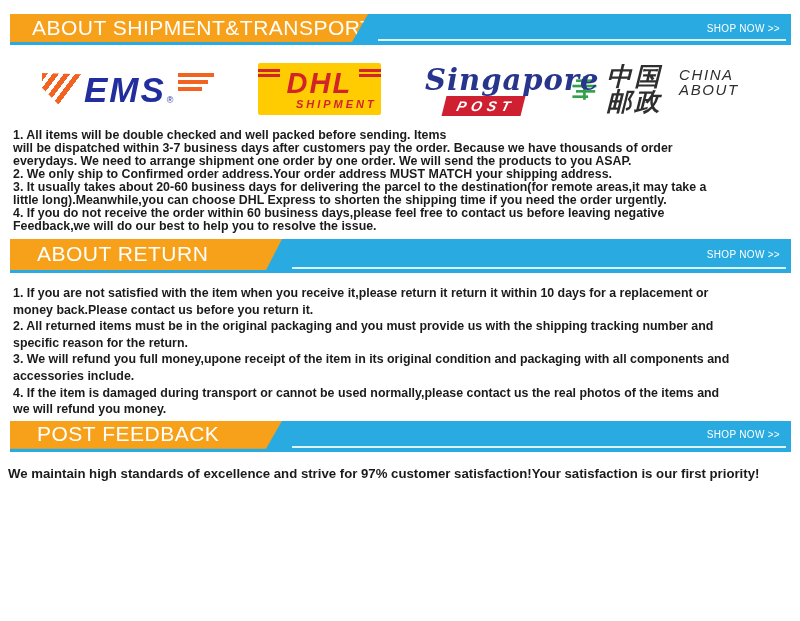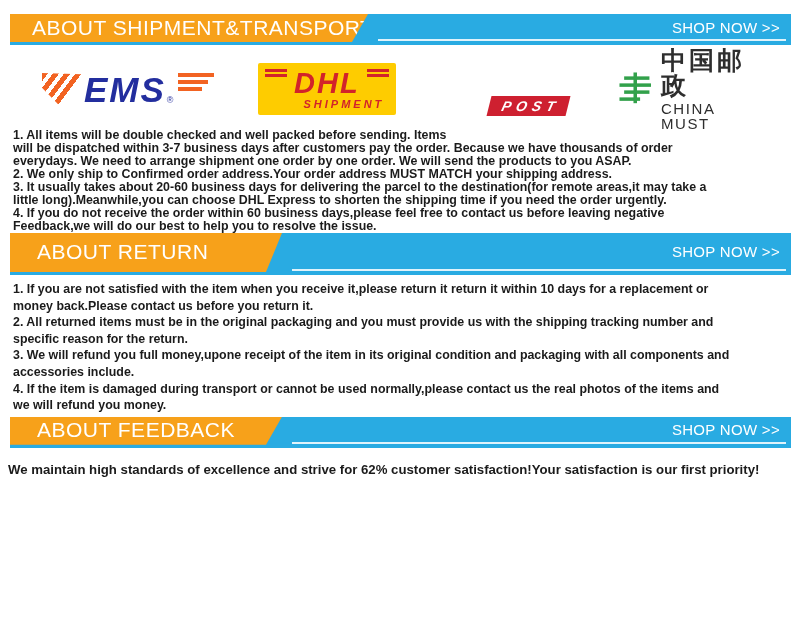--- a/index.html
+++ b/index.html
@@ -3,36 +3,36 @@
 <meta charset="utf-8">
 <style>
   html,body{margin:0;padding:0;}
   body{
     width:800px;height:621px;background:#ffffff;overflow:hidden;
     font-family:"Liberation Sans", sans-serif;color:#1b1b1b;
   }
   
   .banner{position:relative;margin:0 9px 0 10px;background:#29ABE2;}
   .banner.h1{height:31px;margin-top:14px;}
-  .banner.h2{height:42px;margin-top:0;}
+  .banner.h2{height:34px;margin-top:6px;}
   .banner.h3{height:31px;margin-top:3px;}
   .orange{
     position:absolute;left:0;top:0;bottom:3px;background:#F7A11A;
     display:flex;align-items:center;box-sizing:border-box;
     clip-path:polygon(0 0,100% 0,calc(100% - 16px) 100%,0 100%);
   }
   .orange.w-lg{width:358px;padding-left:22px;}
   .orange.w-sm{width:272px;padding-left:27px;}
   .banner-title{
     color:#fff;font-size:21px;letter-spacing:.5px;white-space:nowrap;
     font-weight:400;line-height:1;padding-bottom:2px;
   }
   .shop-now{
     position:absolute;right:11px;top:50%;transform:translateY(-62%);
-    color:#fff;font-size:15px;letter-spacing:.3px;text-decoration:none;cursor:pointer;
+    color:#fff;font-size:10px;letter-spacing:.3px;text-decoration:none;cursor:pointer;
     white-space:nowrap;
   }
   .rule{
     position:absolute;right:5px;bottom:4px;height:2px;
     background:rgba(255,255,255,.85);
   }
   .rule.l-lg{left:368px;}
   .rule.l-sm{left:282px;}
   
   .logos{
@@ -79,30 +79,30 @@
     color:#27358C;font-size:29px;line-height:1;position:absolute;top:6px;left:0;
     letter-spacing:1px;
   }
   .sing-badge{
     position:absolute;right:2px;bottom:2px;background:#CE2030;color:#fff;
     font-style:italic;font-weight:bold;font-size:14px;letter-spacing:5px;
     padding:3px 8px 3px 13px;transform:skewX(-14deg);line-height:1;
   }
   
   .cp{gap:9px;}
-  .cp-text{display:flex;flex-direction:column;line-height:1;}
+  .cp-text{display:flex;flex-direction:row;line-height:1;font-style:italic;}
   .cp-cn{font-size:25px;font-weight:bold;color:#2E2E2E;letter-spacing:3px;}
   .cp-en{font-size:15px;color:#2E2E2E;letter-spacing:1.6px;margin-top:3px;}
   
   .body-text{
     white-space:pre-line;font-weight:bold;color:#1b1b1b;
     padding:0 8px 0 13px;
   }
   .body-text.s1{font-size:12.4px;line-height:13px;margin-top:9px;}
-  .body-text.s2{font-size:12.4px;line-height:16.6px;margin-top:6px;}
+  .body-text.s2{font-size:12.4px;line-height:16.6px;margin-top:12px;}
   .feedback{padding:0 10px 0 8px;margin-top:13px;}
   .feedback p{
     margin:0 0 14px 0;font-weight:bold;font-size:13.2px;line-height:17px;
     color:#1b1b1b;
   }
 </style>
 </head>
 <body>
 
 <div class="banner h1">
@@ -134,36 +134,37 @@
       <span class="dhl-word">DHL</span>
       <span class="dhl-dash">
           <i></i>
           <i></i>
         </span>
     </div>
     <span class="dhl-sub">SHIPMENT</span>
   </div>
 
   <div class="singpost">
+    <span class="sing-script">Singapore</span>
     <span class="sing-badge">POST</span>
   </div>
 
   <div class="logo cp">
     <svg width="44" height="44" viewBox="0 0 48 48">
       <g stroke="#32A14B" stroke-width="4.5" fill="none" stroke-linecap="square">
         <path d="M26 5 V40"></path>
         <path d="M14 10 H42"></path>
         <path d="M8 19 H44"></path>
         <path d="M14 28 H42"></path>
         <path d="M8 37 H30"></path>
       </g>
     </svg>
     <div class="cp-text">
       <span class="cp-cn">中国邮政</span>
-      <span class="cp-en">CHINA MUST</span>
+      <span class="cp-en">CHINA ABOUT</span>
     </div>
   </div>
 </div>
 
 <div class="body-text s1">1. All items will be double checked and well packed before sending. Items
 will be dispatched within 3-7 business days after customers pay the order. Because we have thousands of order
 everydays. We need to arrange shipment one order by one order. We will send the products to you ASAP.
 2. We only ship to Confirmed order address.Your order address MUST MATCH your shipping address.
 3. It usually takes about 20-60 business days for delivering the parcel to the destination(for remote areas,it may take a
 little long).Meanwhile,you can choose DHL Express to shorten the shipping time if you need the order urgently.
@@ -182,21 +183,21 @@
 money back.Please contact us before you return it.
 2. All returned items must be in the original packaging and you must provide us with the shipping tracking number and
 specific reason for the return.
 3. We will refund you full money,upone receipt of the item in its original condition and packaging with all components and
 accessories include.
 4. If the item is damaged during transport or cannot be used normally,please contact us the real photos of the items and
 we will refund you money.</div>
 
 <div class="banner h3">
   <div class="orange w-sm">
-    <span class="banner-title">ABOUT FEEDBACK</span>
+    <span class="banner-title">POST FEEDBACK</span>
   </div>
   <div class="rule l-sm"></div>
   <a class="shop-now">SHOP NOW &gt;&gt;</a>
 </div>
 
 <div class="feedback">
-  <p>We maintain high standards of excellence and strive for 62% customer satisfaction!Your satisfaction is our first priority!</p>
+  <p>We maintain high standards of excellence and strive for 97% customer satisfaction!Your satisfaction is our first priority!</p>
 </div>
 
 </body></html>

